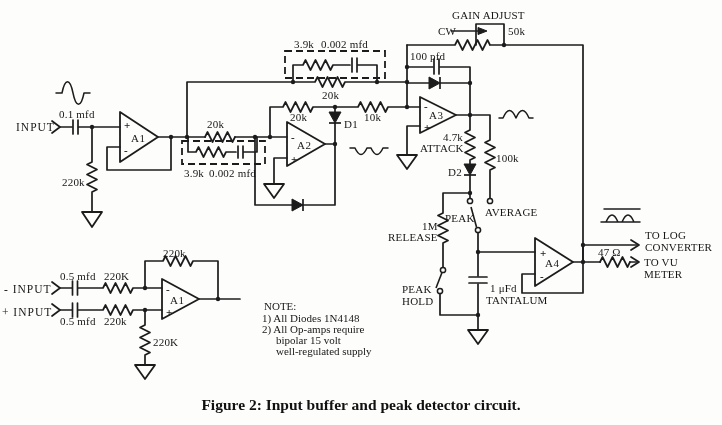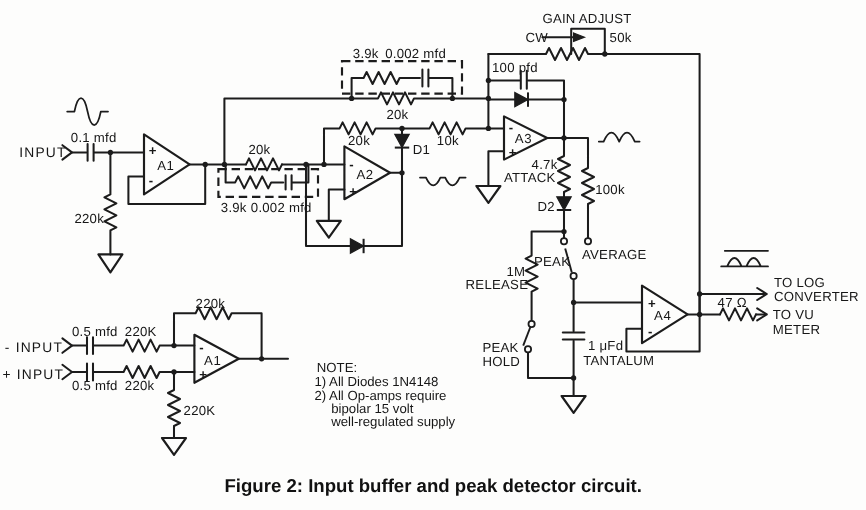--- a/index.html
+++ b/index.html
@@ -1,18 +1,18 @@
 <!DOCTYPE html>
 <html><head>
 <meta charset="utf-8">
 <style>
   html,body{margin:0;padding:0;background:#ffffff;}
   .page{
     position:relative;width:722px;height:425px;background:#fdfdfc;
-    font-family:Liberation Sans, sans-serif;overflow:hidden;
+    font-family:Liberation Serif, serif;overflow:hidden;
   }
   svg{display:block}
   .wire path, .wire polyline{fill:none;stroke:#1c1c1c;stroke-width:1.7;stroke-linejoin:round;stroke-linecap:round;}
   .thin path{stroke-width:1.5;}
   .dashedbox{fill:none;stroke:#1c1c1c;stroke-width:1.8;stroke-dasharray:7 4;}
   .dot{fill:#1c1c1c;stroke:none;}
   .contact{fill:#fdfdfc;stroke:#1c1c1c;stroke-width:1.5;}
   .tri{fill:none;stroke:#1c1c1c;stroke-width:1.8;stroke-linejoin:round;}
   .dio{fill:#1c1c1c;stroke:#1c1c1c;stroke-width:1;}
   .t{font-size:11px;fill:#171717;letter-spacing:.2px;}

